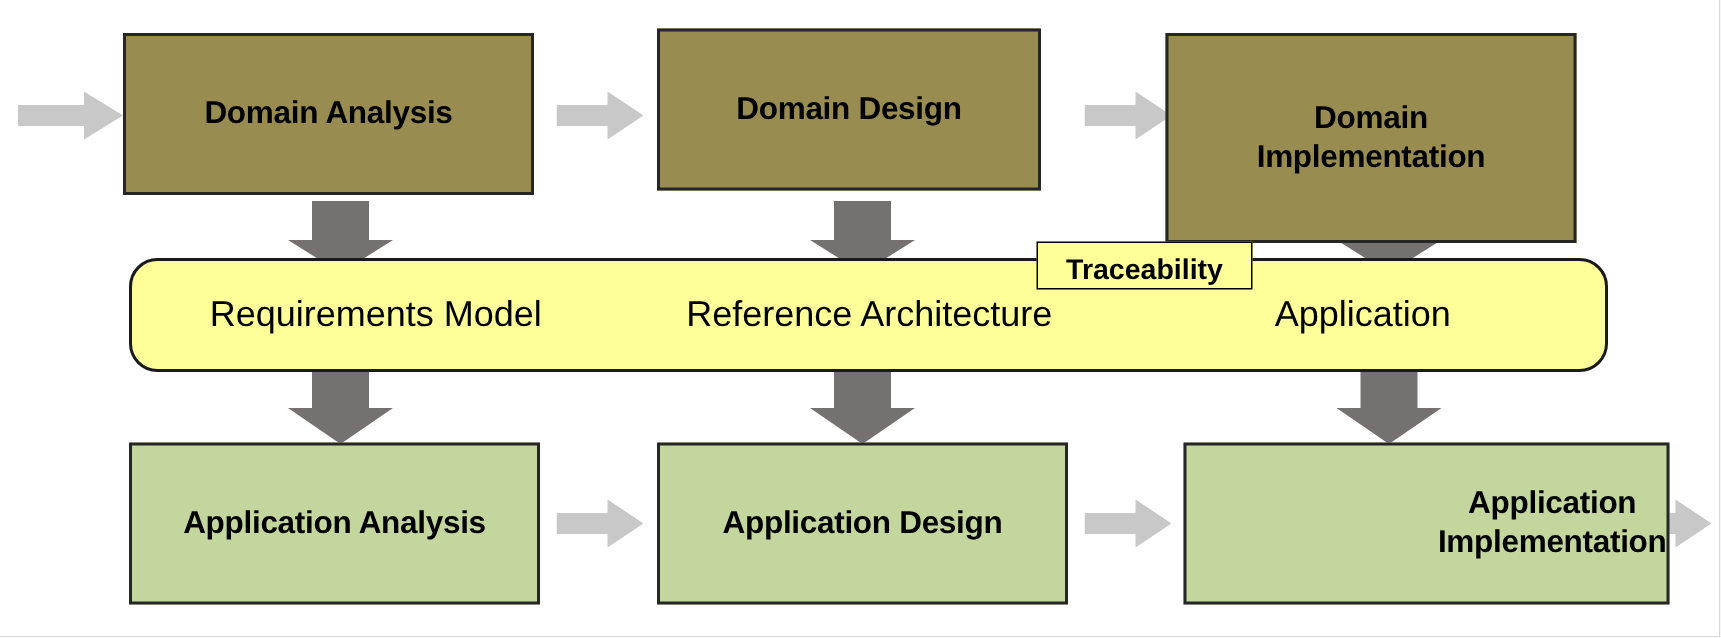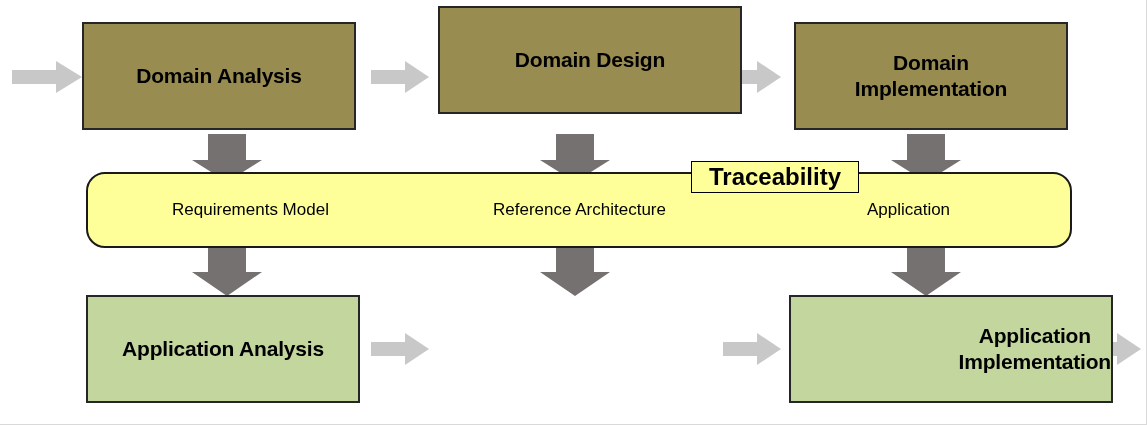--- a/index.html
+++ b/index.html
@@ -49,40 +49,40 @@
     border: 2.5px solid #1a1a1a;
     border-radius: 19px;
   }
   .artifact-label {
     position: absolute;
     top: 172px;
     height: 76px;
     display: flex;
     align-items: center;
     justify-content: center;
-    font-size: 17px;
+    font-size: 24px;
     color: #000000;
     white-space: nowrap;
   }
 
   
   #traceability-box {
     position: absolute;
     left: 691px;
     top: 161px;
-    width: 168px;
+    width: 144px;
     height: 32px;
     box-sizing: border-box;
     background: #FFFF99;
     border: 1.5px solid #000000;
     display: flex;
-    align-items: center;
+    align-items: flex-end;
     justify-content: center;
     font-weight: bold;
-    font-size: 24px;
+    font-size: 19px;
     color: #000000;
     z-index: 6;
   }
 
   
   .harrow {
     position: absolute;
     height: 34px;
   }
   .harrow svg { display: block; }
@@ -161,25 +161,25 @@
   <div class="varrow" style="left:891px; top:244px; width:70px; height:52px;">
     <svg width="70" height="52" viewBox="0 0 70 52" aria-hidden="true">
       <polygon points="16,0 54,0 54,28 70,28 35,52 0,28 16,28" fill="#767171"></polygon>
     </svg>
   </div>
 
   <div class="pbox domain" style="left:82px; top:22px; width:274px; height:108px;">
     <span>Domain Analysis</span>
   </div>
 
-  <div class="pbox domain" style="left:438px; top:6px; width:304px; height:108px;">
+  <div class="pbox domain" style="left:438px; top:19px; width:256px; height:108px;">
     <span>Domain Design</span>
   </div>
 
-  <div class="pbox domain" style="left:794px; top:22px; width:274px; height:108px;">
+  <div class="pbox domain" style="left:777px; top:22px; width:274px; height:140px;">
     <span style="white-space:pre-line;">Domain
 Implementation</span>
   </div>
 
   <div id="artifact-band"></div>
 
   <div class="artifact-label" style="left:86px; width:329px;">
     <span>Requirements Model</span>
   </div>
   <div class="artifact-label" style="left:415px; width:329px;justify-content:center;">
@@ -190,19 +190,22 @@
   </div>
 
   <div id="traceability-box">
     <span>Traceability</span>
   </div>
 
   <div class="pbox app" style="left:86px; top:295px; width:274px; height:108px;text-align:right;">
     <span>Application Analysis</span>
   </div>
 
+  <div class="pbox app" style="left:438px; top:295px; width:274px; height:108px;">
+    <span>Application Design</span>
+  </div>
 
   <div class="pbox app" style="left:789px; top:295px; width:324px; height:108px;justify-content:flex-end;">
     <span style="white-space:pre-line;">Application
 Implementation</span>
   </div>
 
 </div>
 
 </body></html>

